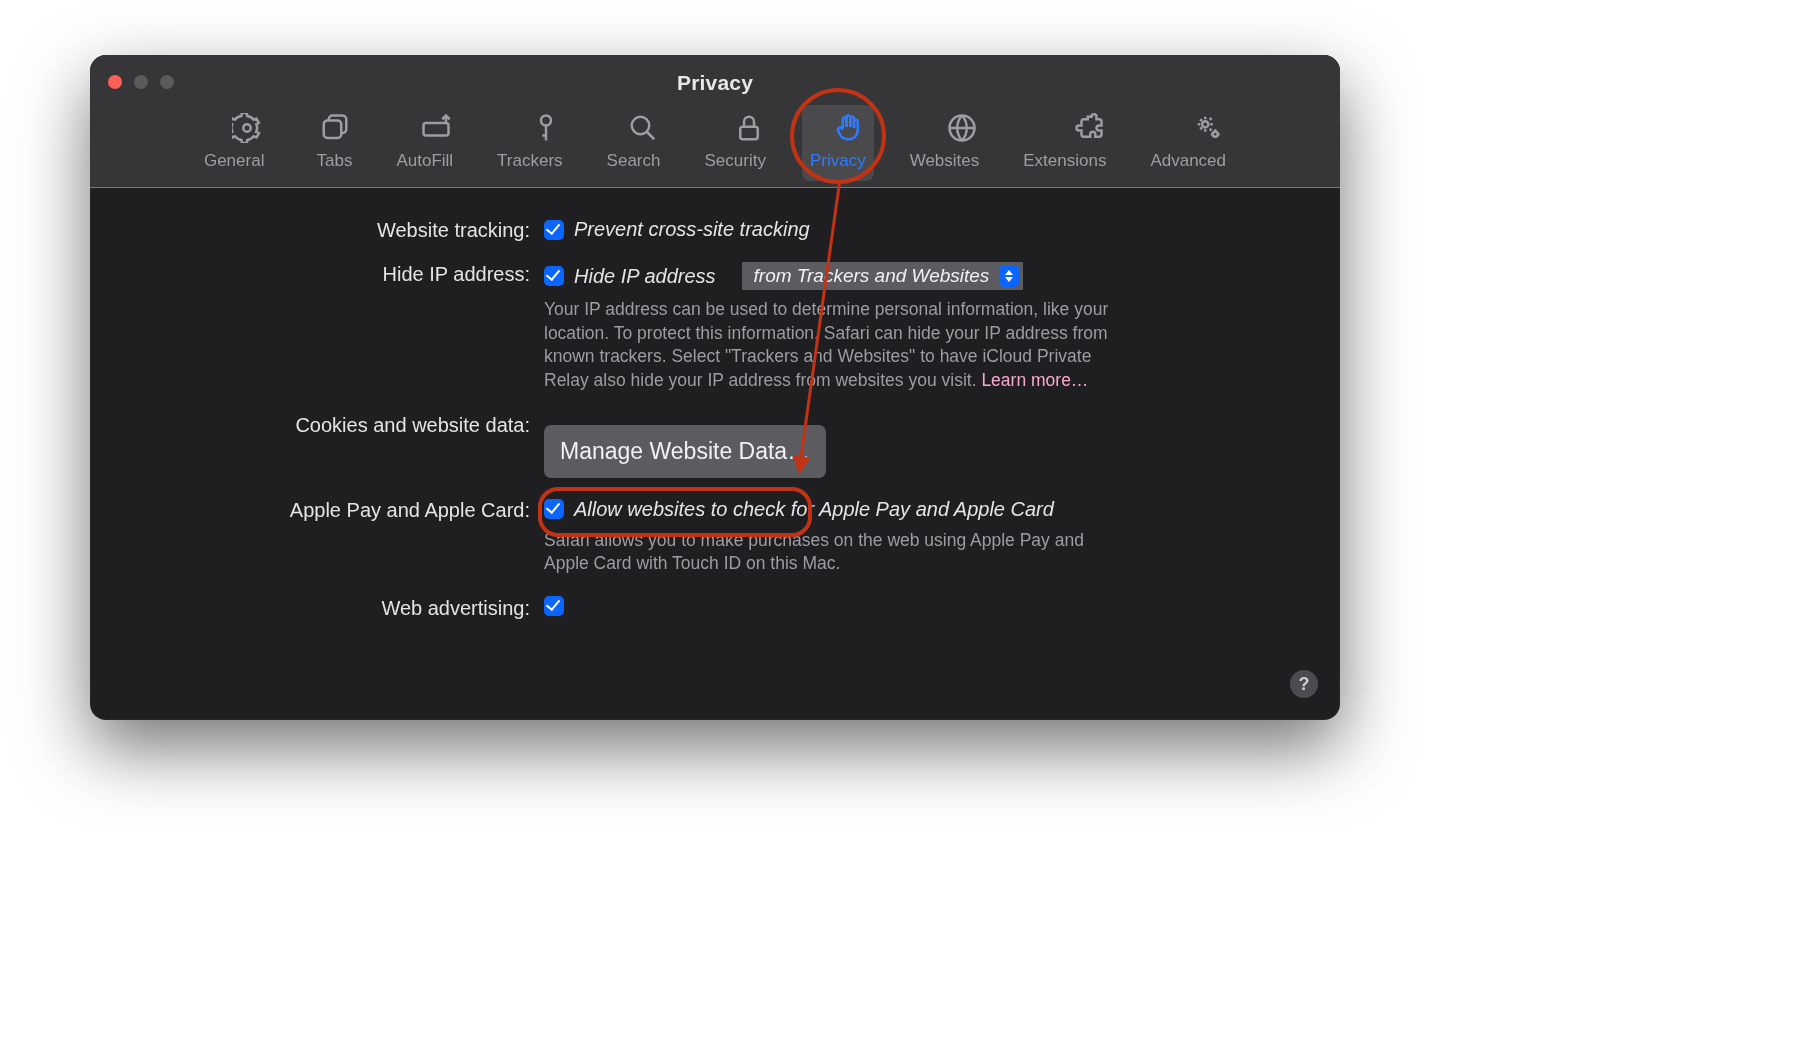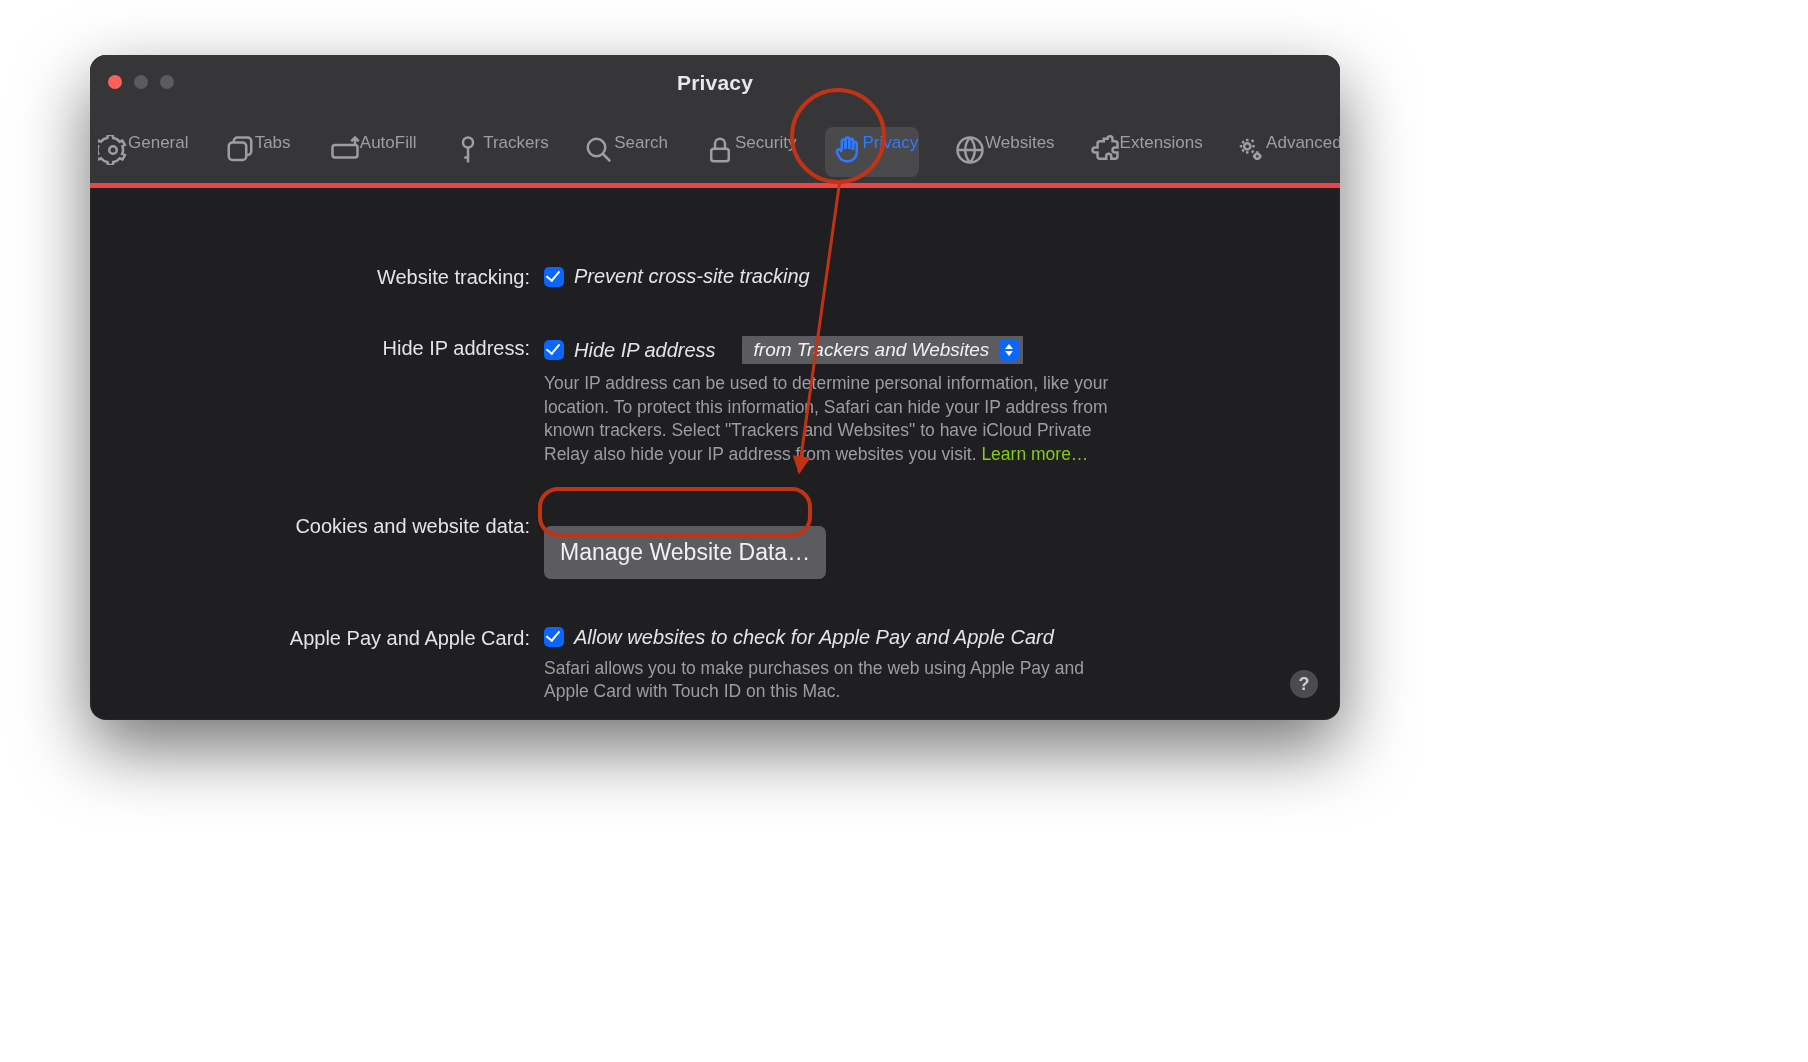--- a/index.html
+++ b/index.html
@@ -23,21 +23,21 @@
     height: 665px;
     background: #1f1f21;
     border-radius: 16px;
     box-shadow: 0 28px 70px rgba(0,0,0,0.55), 0 0 0 1px rgba(255,255,255,0.04) inset;
     overflow: hidden;
   }
   
   .titlebar {
     height: 133px;
     background: #363537;
-    border-bottom: 5px solid #ef4444;
+    border-bottom: 1px solid #ef4444;
     position: relative;
   }
   .traffic {
     position: absolute;
     left: 18px; top: 20px;
     display: flex; gap: 12px;
   }
   .tl-btn {
     width: 14px; height: 14px; border-radius: 50%;
   }
@@ -55,22 +55,23 @@
   }
   .toolbar {
     position: absolute;
     left: 0; right: 0; bottom: 6px;
     display: flex;
     justify-content: center;
     gap: 28px;
   }
   .tool-item {
     display: flex;
-    flex-direction: row;
-    align-items: flex-start;
+    flex-direction: column;
+    align-items: flex-end;
+    gap: 6px;
     padding: 6px 8px 10px;
     border-radius: 8px;
     color: #9e9da2;
     font-size: 17px;
     min-width: 60px;
     user-select: none;
   }
   .tool-item.active {
     background: #4a494c;
     color: #2f7bff;
@@ -86,21 +87,20 @@
     color: #e4e4e6;
     position: relative;
     height: calc(100% - 133px);
   }
   .row {
     display: grid;
     grid-template-columns: 400px 1fr;
     column-gap: 14px;
     margin-bottom: 20px;
     align-items: start;
-    margin-top: 47px;
   }
   .row-label {
     text-align: right;
     font-size: 20px;
     color: #e4e4e6;
     padding-top: 1px;
   }
   .row-body {
     display: flex;
     flex-direction: column;
@@ -159,21 +159,21 @@
   }
   .pop .arrows::before { border-bottom: 5px solid #fff; margin-bottom: 2px; }
   .pop .arrows::after  { border-top: 5px solid #fff; }
   .desc {
     color: #9d9ca1;
     font-size: 17.5px;
     line-height: 1.35;
     max-width: 580px;
     text-align: left;
   }
-  .desc a { color: #84cc16; text-decoration: none; }
+  .desc a { color: #f9a8d4; text-decoration: none; }
   .button {
     display: inline-flex;
     align-items: center;
     background: #5c5b60;
     color: #f1f1f3;
     border-radius: 7px;
     padding: 13px 16px;
     font-size: 23px;
     width: fit-content;
   }

